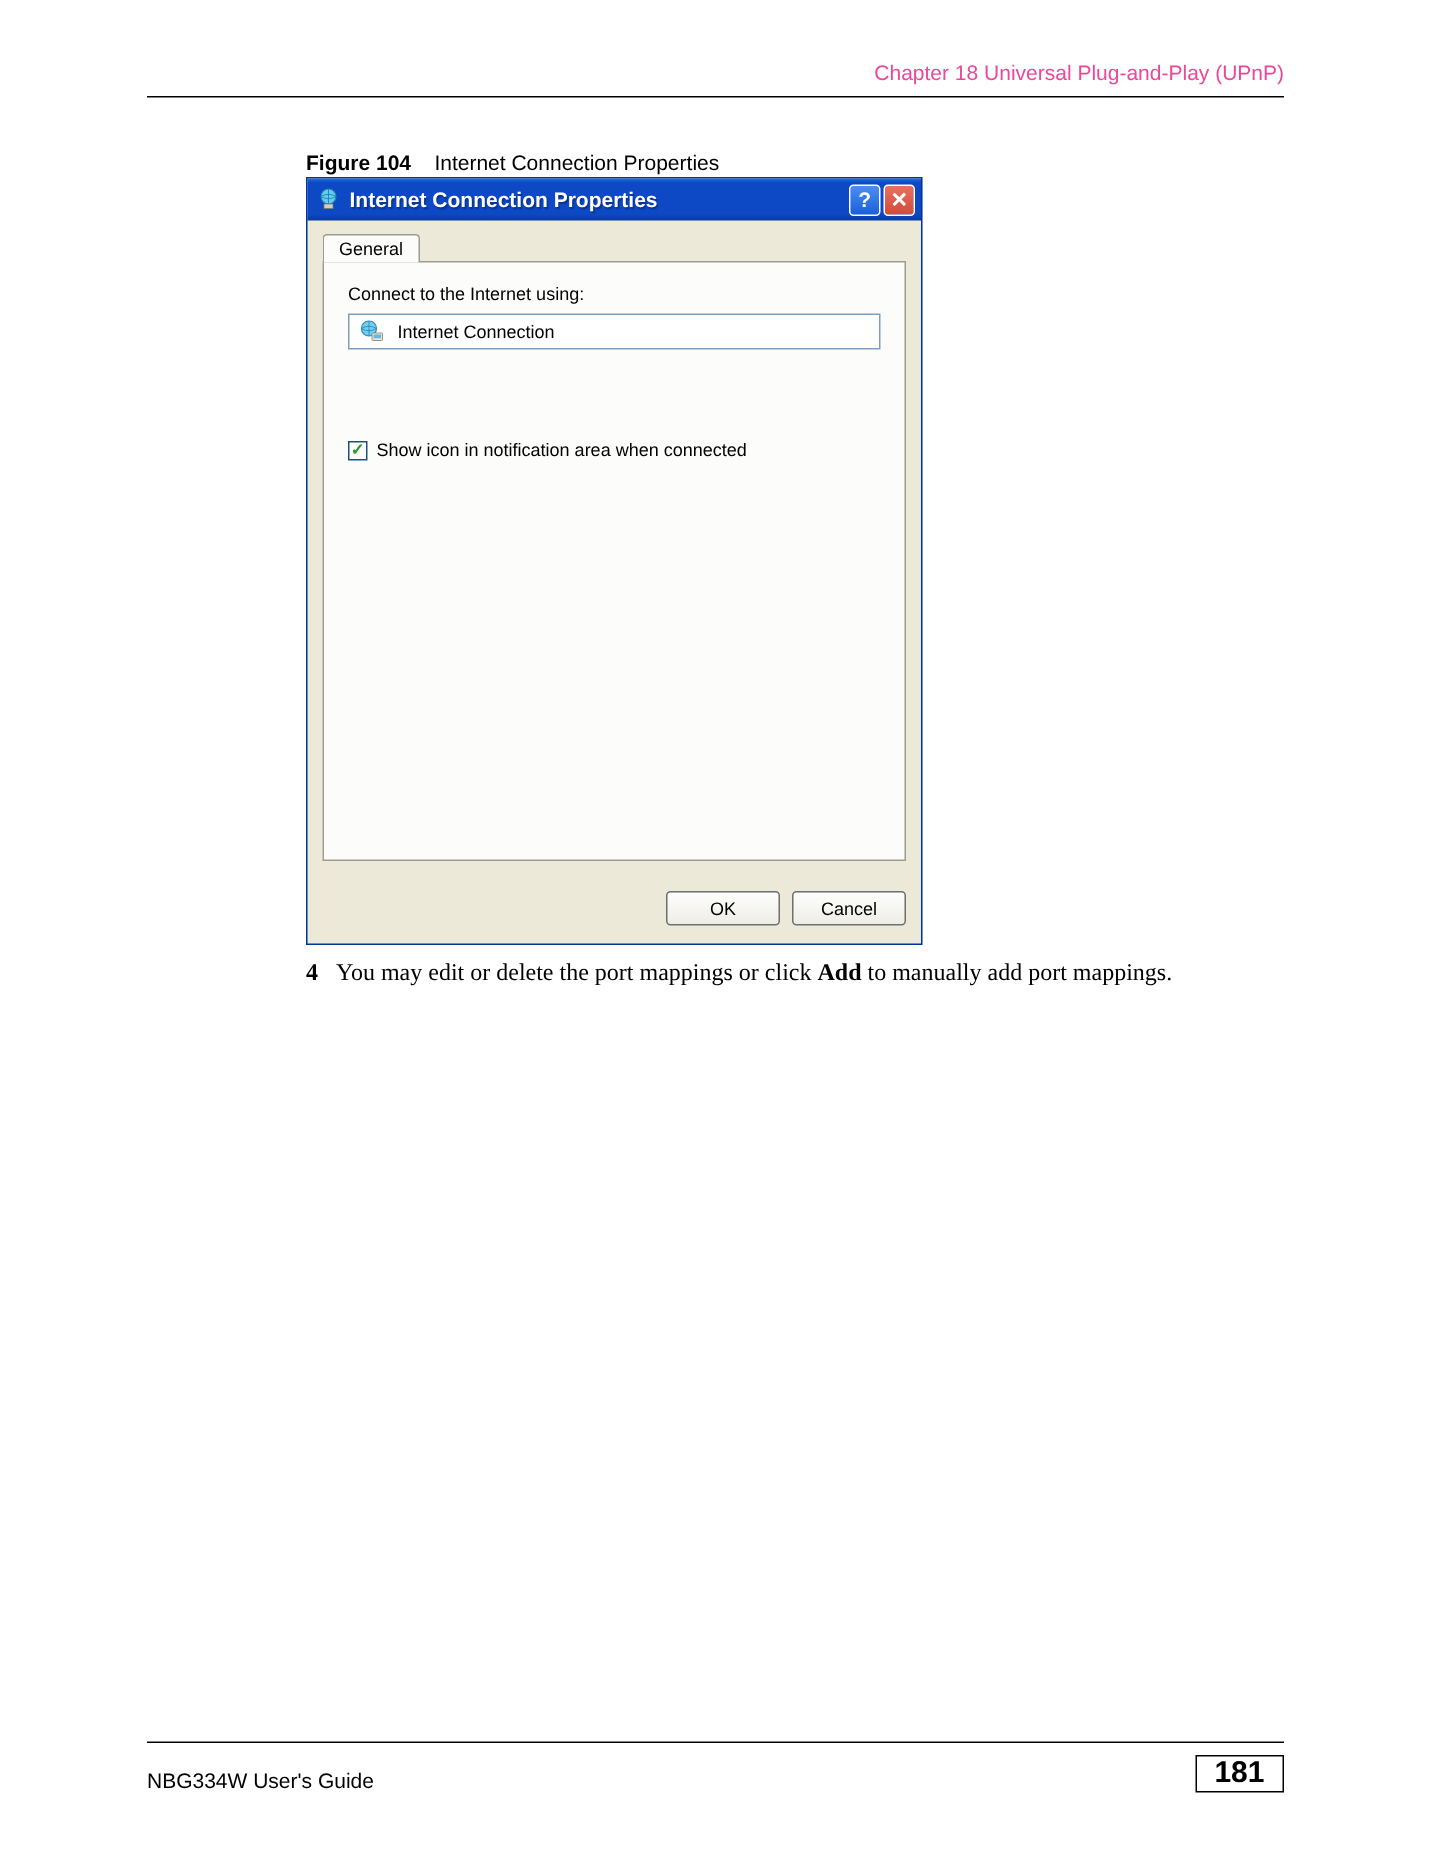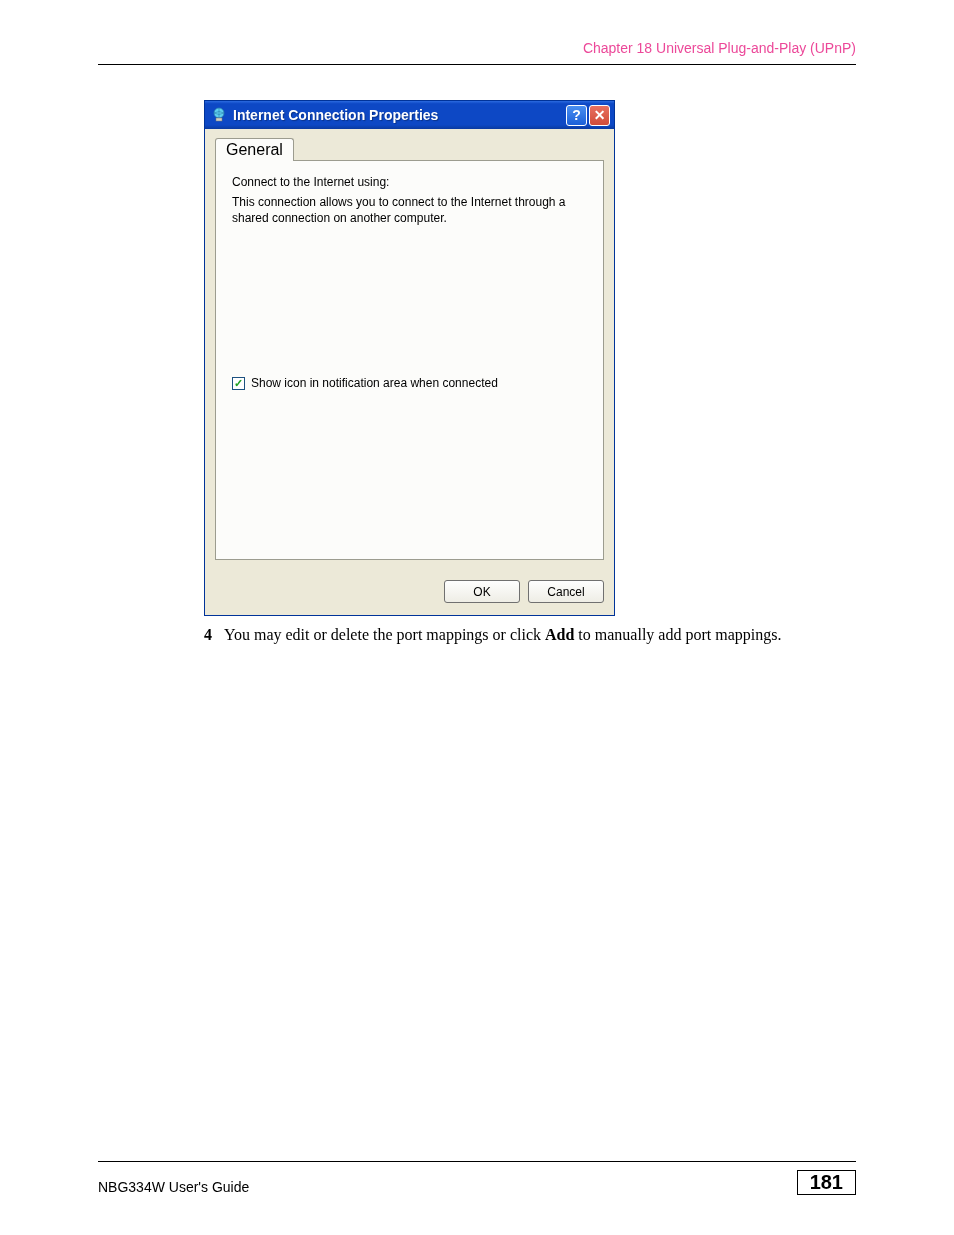--- a/index.html
+++ b/index.html
@@ -81,21 +81,21 @@
       display: flex;
       position: relative;
       z-index: 2;
     }
     .tab {
       background: #fcfcfa;
       border: 1px solid #9c9c8f;
       border-bottom: none;
       border-radius: 3px 3px 0 0;
       padding: 2px 10px;
-      font-size: 16px;
+      font-size: 12px;
       color: #000;
       position: relative;
       top: 1px;
     }
     .tab-panel {
       background: #fcfcfa;
       border: 1px solid #9c9c8f;
       padding: 14px 16px 16px 16px;
       min-height: 400px;
       position: relative;
@@ -195,20 +195,25 @@
       font-family: Arial, Helvetica, sans-serif;
     }
   </style>
 </head>
 <body>
 
 <div class="page">
   <div class="header-text">Chapter 18 Universal Plug-and-Play (UPnP)</div>
   <div class="header-rule"></div>
 
+  <div class="figure-caption">
+    <span class="figlabel">Figure 104</span>
+    <span>&nbsp;&nbsp;</span>
+    <span>Internet Connection Properties</span>
+  </div>
 
   <div class="dialog">
     <div class="titlebar">
       <span class="titlebar-icon">
         <svg width="16" height="16" viewBox="0 0 16 16">
           <circle cx="8" cy="6" r="5" fill="#5fcff0" stroke="#2a7fb0" stroke-width="0.8"></circle>
           <path d="M3 6 Q8 3 13 6 M3 6 Q8 9 13 6 M8 1 L8 11" stroke="#2a7fb0" stroke-width="0.6" fill="none"></path>
           <rect x="5" y="11" width="6" height="3" fill="#d0cfc4" stroke="#7a7a70" stroke-width="0.5"></rect>
         </svg>
       </span>
@@ -218,21 +223,31 @@
         <div class="titlebtn close">✕</div>
       </div>
     </div>
 
     <div class="dialog-body">
       <div class="tabs">
         <div class="tab">General</div>
       </div>
       <div class="tab-panel">
         <div class="panel-label">Connect to the Internet using:</div>
-        <div class="desc-text">This connection allows you to connect to the Internet through a shared connection on another computer.</div>
+        <div class="conn-box">
+          <span class="conn-icon">
+            <svg width="18" height="18" viewBox="0 0 18 18">
+              <circle cx="7" cy="7" r="5" fill="#6fd0f0" stroke="#3088b8" stroke-width="0.8"></circle>
+              <path d="M2 7 Q7 4 12 7 M2 7 Q7 10 12 7 M7 2 L7 12" stroke="#3088b8" stroke-width="0.6" fill="none"></path>
+              <rect x="9" y="10" width="7" height="5" rx="0.5" fill="#e8e6da" stroke="#8a8a7a" stroke-width="0.6"></rect>
+              <rect x="10" y="11" width="5" height="2.5" fill="#6db4e0"></rect>
+            </svg>
+          </span>
+          <span class="conn-name">Internet Connection</span>
+        </div>
         <div class="checkbox-row">
           <span class="xp-check">✓</span>
           <span>Show icon in notification area when connected</span>
         </div>
       </div>
     </div>
 
     <div class="button-row">
       <button class="winbtn">OK</button>
       <button class="winbtn">Cancel</button>

